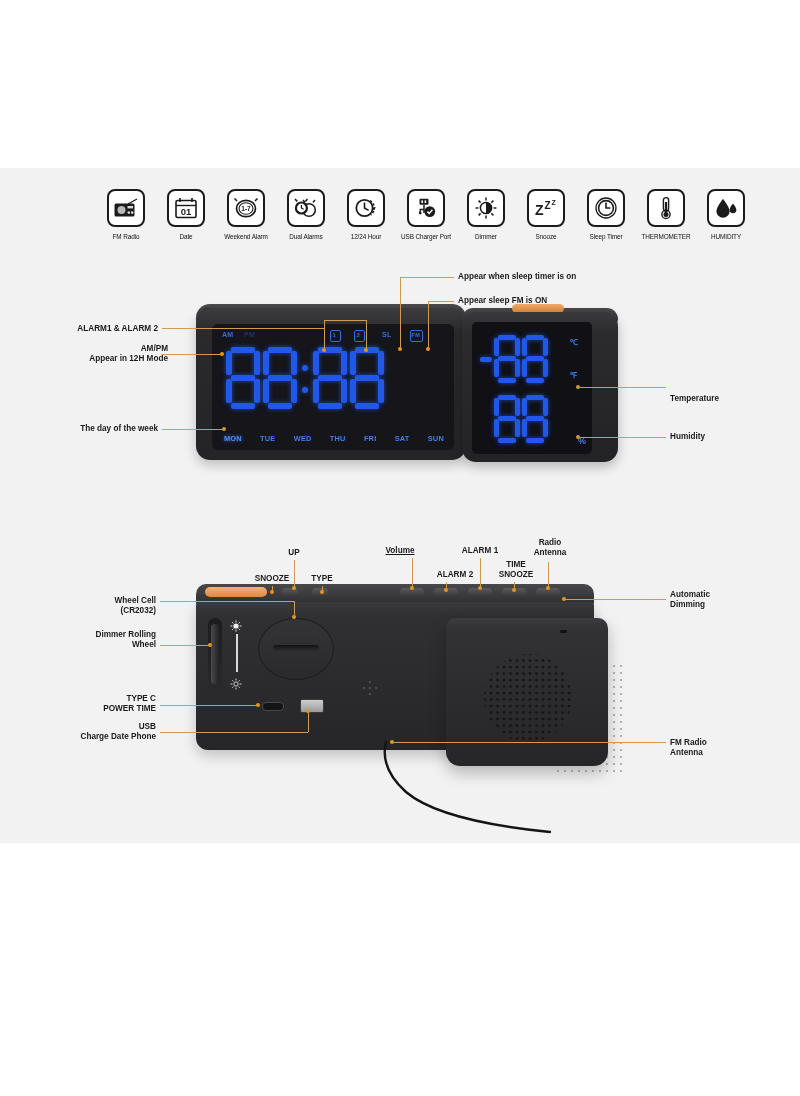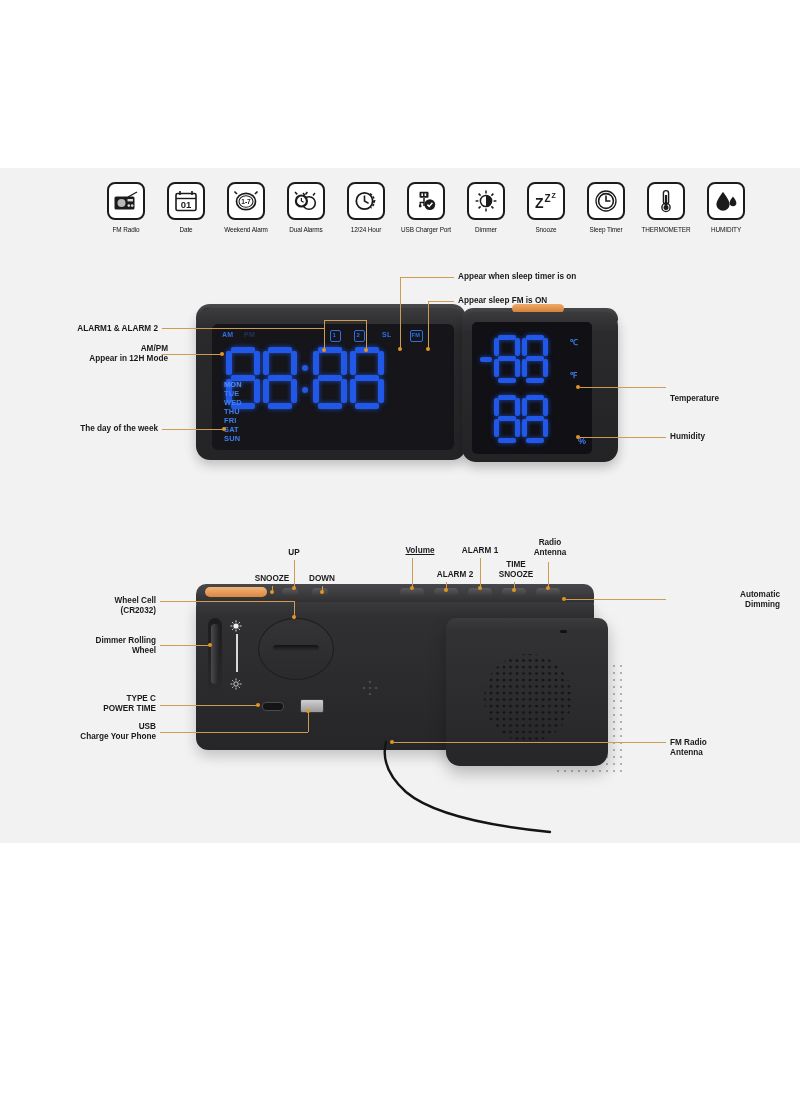--- a/index.html
+++ b/index.html
@@ -4,21 +4,21 @@
 <style>
   html,body{margin:0;padding:0;}
   body{
     width:800px;height:1096px;background:#ffffff;
     font-family:"Liberation Sans",sans-serif;overflow:hidden;position:relative;
   }
   .panel{position:absolute;left:0;top:168px;width:800px;height:675px;background:#f2f2f2;}
 
   
   .icon-strip{position:absolute;left:96px;top:176px;width:660px;height:64px;
-    display:flex;justify-content:space-between;align-items:center;}
+    display:flex;justify-content:space-between;align-items:flex-end;}
   .feat{width:62px;display:flex;flex-direction:column;align-items:center;}
   .feat .box{width:34px;height:34px;border:2.4px solid #1b1b1b;border-radius:8px;
     display:flex;align-items:center;justify-content:center;background:#fff;}
   .feat .box svg{display:block;}
   .feat .cap{margin-top:6px;font-size:6.4px;color:#111;text-align:center;line-height:1.15;
     letter-spacing:-.1px;white-space:nowrap;}
 
   
   .lbl{position:absolute;font-size:8.2px;color:#1a1a1a;font-weight:bold;line-height:1.25;}
   .lbl.r{text-align:right;}
@@ -53,21 +53,21 @@
   .sg.h{height:6px;left:5px;width:24px;}
   .sg.v{width:6px;height:24px;}
   .sg.t{top:0;} .sg.m{top:28px;} .sg.b{top:56px;}
   .sg.tl{left:0;top:4px;} .sg.tr{right:0;top:4px;}
   .sg.bl{left:0;top:32px;} .sg.br{right:0;top:32px;}
   .colon{width:10px;height:62px;position:relative;}
   .colon i{position:absolute;left:2px;width:6px;height:6px;border-radius:50%;
     background:#2258e8;box-shadow:0 0 5px rgba(40,100,255,.65);}
   .colon i.a{top:18px;} .colon i.b{top:40px;}
   .days{position:absolute;left:12px;bottom:7px;width:220px;display:flex;
-    justify-content:space-between;flex-direction:column;}
+    justify-content:space-between;}
   .days span{font-size:7.4px;color:#3f7ff0;font-weight:bold;letter-spacing:.2px;}
   .days span.on{color:#4f8dff;text-shadow:0 0 4px rgba(60,120,255,.8);}
 
   .th-body{position:absolute;left:462px;top:52px;width:156px;height:150px;
     background:linear-gradient(180deg,#3a3a3c 0%,#2b2b2d 14%,#232325 100%);
     border-radius:14px;box-shadow:0 5px 12px rgba(0,0,0,.24);}
   .th-top{position:absolute;left:462px;top:48px;width:156px;height:16px;
     background:linear-gradient(180deg,#48484a,#303032);border-radius:12px 12px 5px 5px;}
   .th-knob{position:absolute;left:512px;top:44px;width:52px;height:9px;border-radius:5px;
     background:linear-gradient(180deg,#f0a868,#d98438);}
@@ -545,25 +545,25 @@
   </div>
 
   <div class="lbl c" style="left:232px;top:14px;width:80px;">SNOOZE</div>
   <div class="ln lnv" style="left:272px;top:26px;height:6px;"></div>
   <div class="dot" style="left:270px;top:30px;"></div>
 
   <div class="lbl c" style="left:262px;top:-12px;width:64px;">UP</div>
   <div class="ln lnv" style="left:294px;top:0px;height:28px;"></div>
   <div class="dot" style="left:292px;top:26px;"></div>
 
-  <div class="lbl c" style="left:292px;top:14px;width:60px;">DOWN</div>
+  <div class="lbl c" style="left:292px;top:14px;width:60px;">TYPE</div>
   <div class="ln lnv" style="left:322px;top:26px;height:6px;"></div>
   <div class="dot" style="left:320px;top:30px;"></div>
 
-  <div class="lbl c" style="left:388px;top:-14px;width:64px;text-decoration:underline;">Volume</div>
+  <div class="lbl c" style="left:368px;top:-14px;width:64px;text-decoration:underline;">Volume</div>
   <div class="ln lnv" style="left:412px;top:-2px;height:30px;"></div>
   <div class="dot" style="left:410px;top:26px;"></div>
 
   <div class="lbl c" style="left:421px;top:10px;width:68px;">ALARM 2</div>
   <div class="ln lnv" style="left:446px;top:22px;height:8px;"></div>
   <div class="dot" style="left:444px;top:28px;"></div>
 
   <div class="lbl c" style="left:446px;top:-14px;width:68px;">ALARM 1</div>
   <div class="ln lnv" style="left:480px;top:-2px;height:30px;"></div>
   <div class="dot" style="left:478px;top:26px;"></div>
@@ -571,44 +571,44 @@
   <div class="lbl c" style="left:482px;top:0px;width:68px;white-space:pre-line;">TIME
 SNOOZE</div>
   <div class="ln lnv" style="left:514px;top:22px;height:8px;"></div>
   <div class="dot" style="left:512px;top:28px;"></div>
 
   <div class="lbl c" style="left:516px;top:-22px;width:68px;white-space:pre-line;">Radio
 Antenna</div>
   <div class="ln lnv" style="left:548px;top:2px;height:26px;"></div>
   <div class="dot" style="left:546px;top:26px;"></div>
 
-  <div class="lbl l" style="left:670px;top:30px;width:110px;white-space:pre-line;text-align:right;">Automatic
+  <div class="lbl l" style="left:670px;top:30px;width:110px;white-space:pre-line;">Automatic
 Dimming</div>
   <div class="ln lnh" style="left:566px;top:39px;width:100px;"></div>
   <div class="dot" style="left:562px;top:37px;"></div>
 
   <div class="lbl l" style="left:670px;top:178px;width:110px;white-space:pre-line;">FM Radio
 Antenna</div>
   <div class="ln lnh" style="left:394px;top:182px;width:272px;"></div>
   <div class="dot" style="left:390px;top:180px;"></div>
 
   <div class="lbl r" style="left:36px;top:36px;width:120px;white-space:pre-line;">Wheel Cell
 (CR2032)</div>
   <div class="ln lnh" style="left:160px;top:41px;width:134px;"></div>
   <div class="ln lnv" style="left:294px;top:41px;height:18px;"></div>
   <div class="dot" style="left:292px;top:55px;"></div>
 
-  <div class="lbl r" style="left:26px;top:76px;width:130px;white-space:pre-line;">Dimmer Rolling
+  <div class="lbl r" style="left:26px;top:70px;width:130px;white-space:pre-line;">Dimmer Rolling
 Wheel</div>
   <div class="ln lnh" style="left:160px;top:85px;width:50px;"></div>
   <div class="dot" style="left:208px;top:83px;"></div>
 
   <div class="lbl r" style="left:30px;top:134px;width:126px;white-space:pre-line;">TYPE C
 POWER TIME</div>
   <div class="ln lnh" style="left:160px;top:145px;width:98px;"></div>
   <div class="dot" style="left:256px;top:143px;"></div>
 
   <div class="lbl r" style="left:16px;top:162px;width:140px;white-space:pre-line;">USB
-Charge Your Phone</div>
+Charge Date Phone</div>
   <div class="ln lnh" style="left:160px;top:172px;width:148px;"></div>
   <div class="ln lnv" style="left:308px;top:152px;height:20px;"></div>
   <div class="dot" style="left:306px;top:149px;"></div>
 </div>
 
 </body></html>

